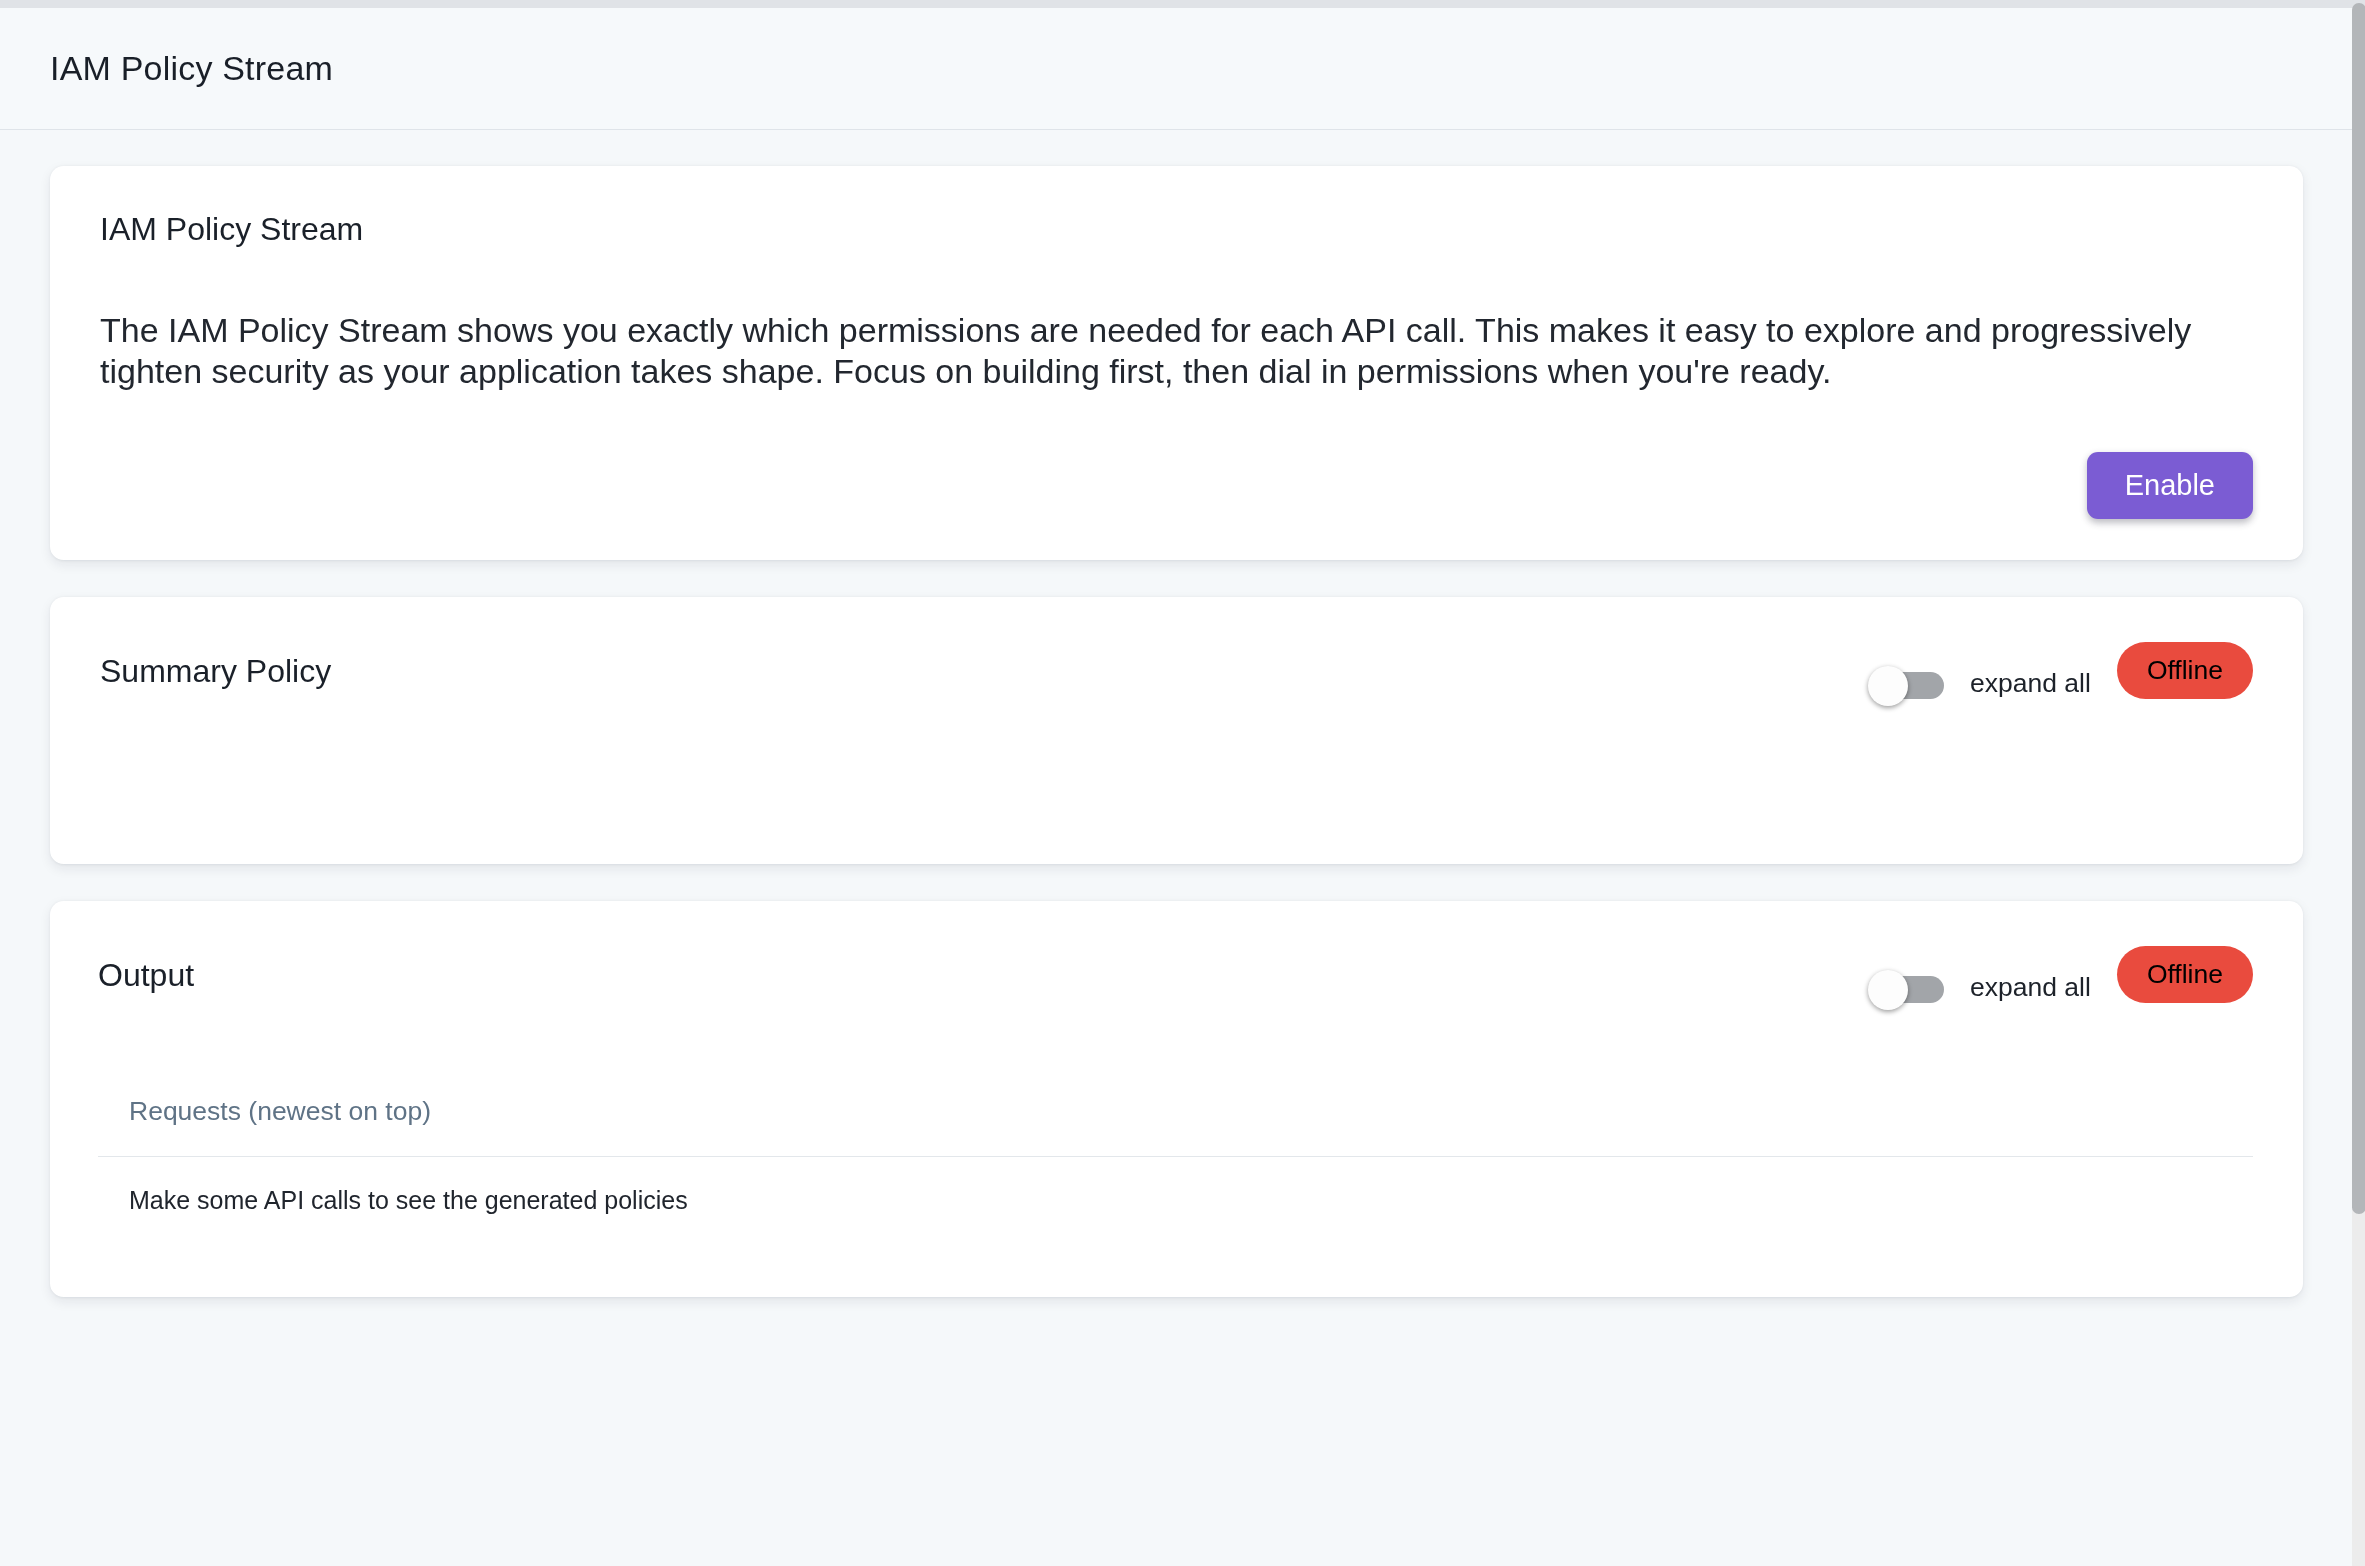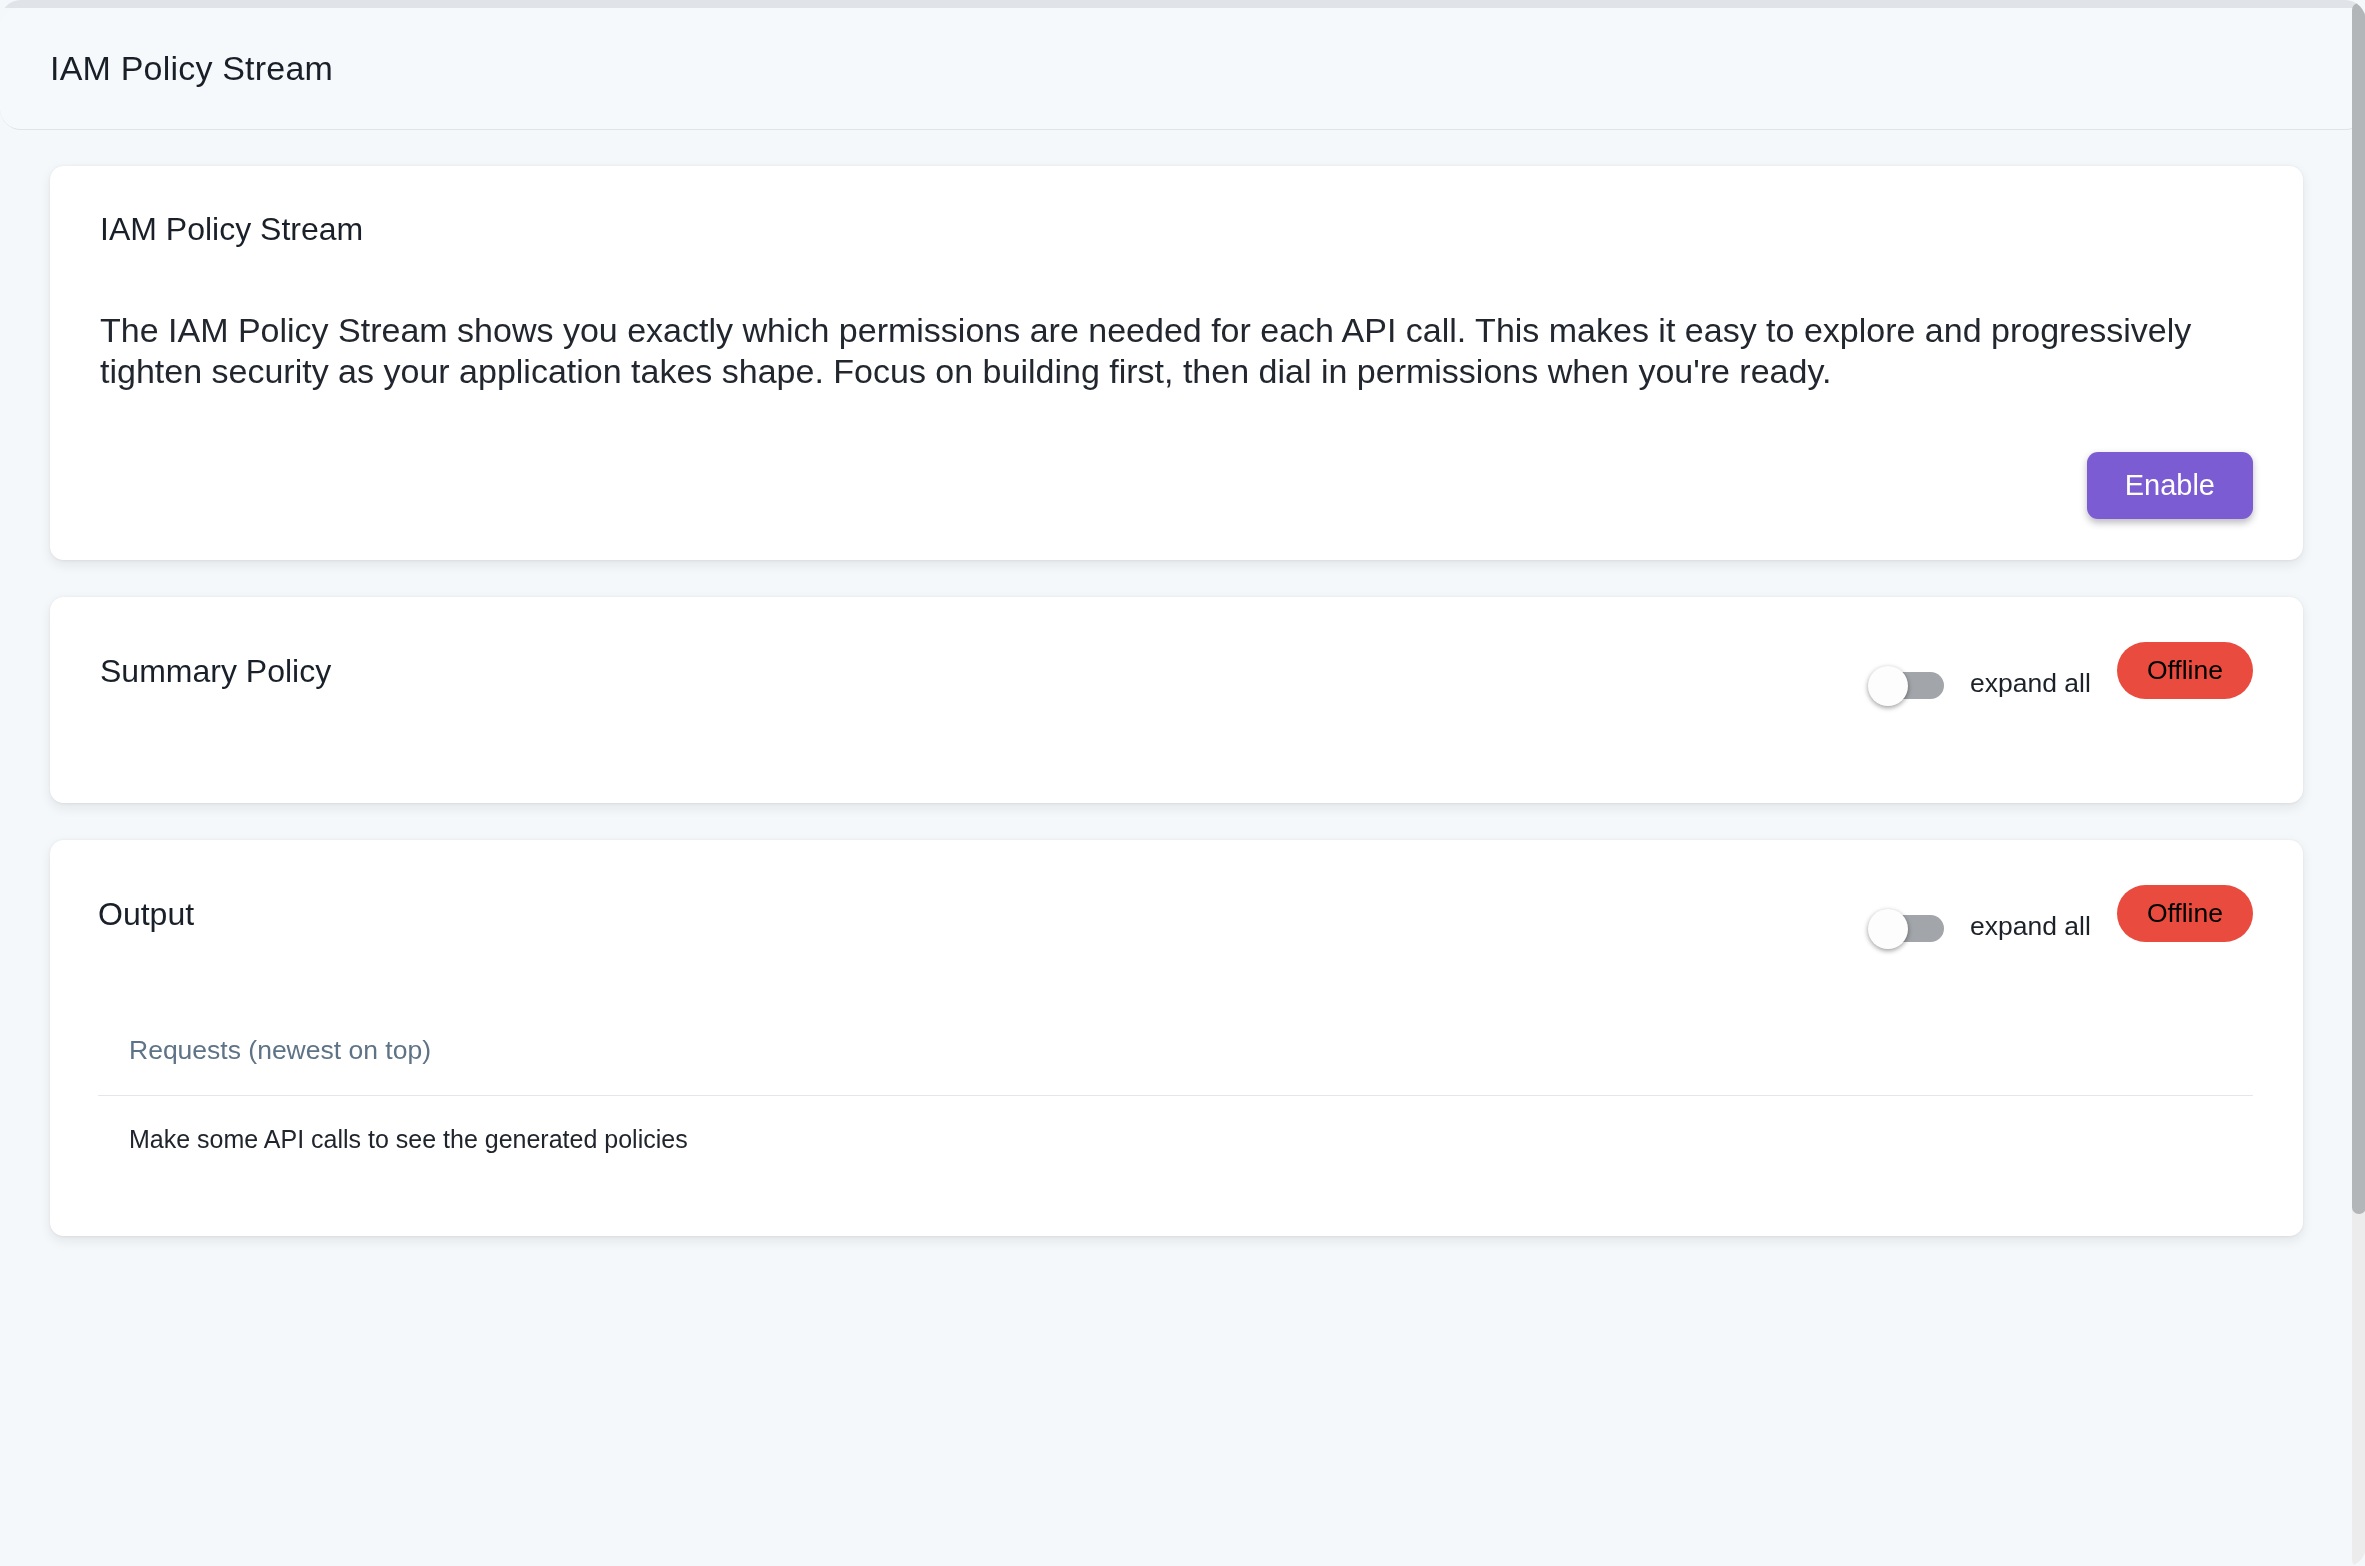--- a/index.html
+++ b/index.html
@@ -1,15 +1,15 @@
 <!DOCTYPE html>
 <html style="font-size:13.7px"><head>
 <meta charset="utf-8">
 <style>
-  * { margin: 0; padding: 0; box-sizing: border-box; border-radius: 21px; }
+  * { margin: 0; padding: 0; box-sizing: border-box; }
 
   html, body {
     width: 2366px;
     height: 1567px;
     background: #f5f8fa;
     font-family: "Liberation Sans", sans-serif;
     color: #1c222b;
     overflow: hidden;
     position: relative;
   }
@@ -100,21 +100,21 @@
     line-height: 29px;
     padding: 19px 38px;
     border-radius: 11px;
     box-shadow: 0 3.4px 7.7px rgba(40, 40, 60, 0.30);
   }
 
   
   .section-card {
     padding: 44px 50px;
   }
-  .summary-card { height: 206px; overflow: hidden; }
+  .summary-card { height: 267px; overflow: hidden; }
   .output-card  { padding-bottom: 82px; padding-left: 48px; }
 
   .card-header-row {
     display: flex;
     justify-content: space-between;
     align-items: center;
     min-height: 60px;
   }
   .header-controls {
     display: flex;

